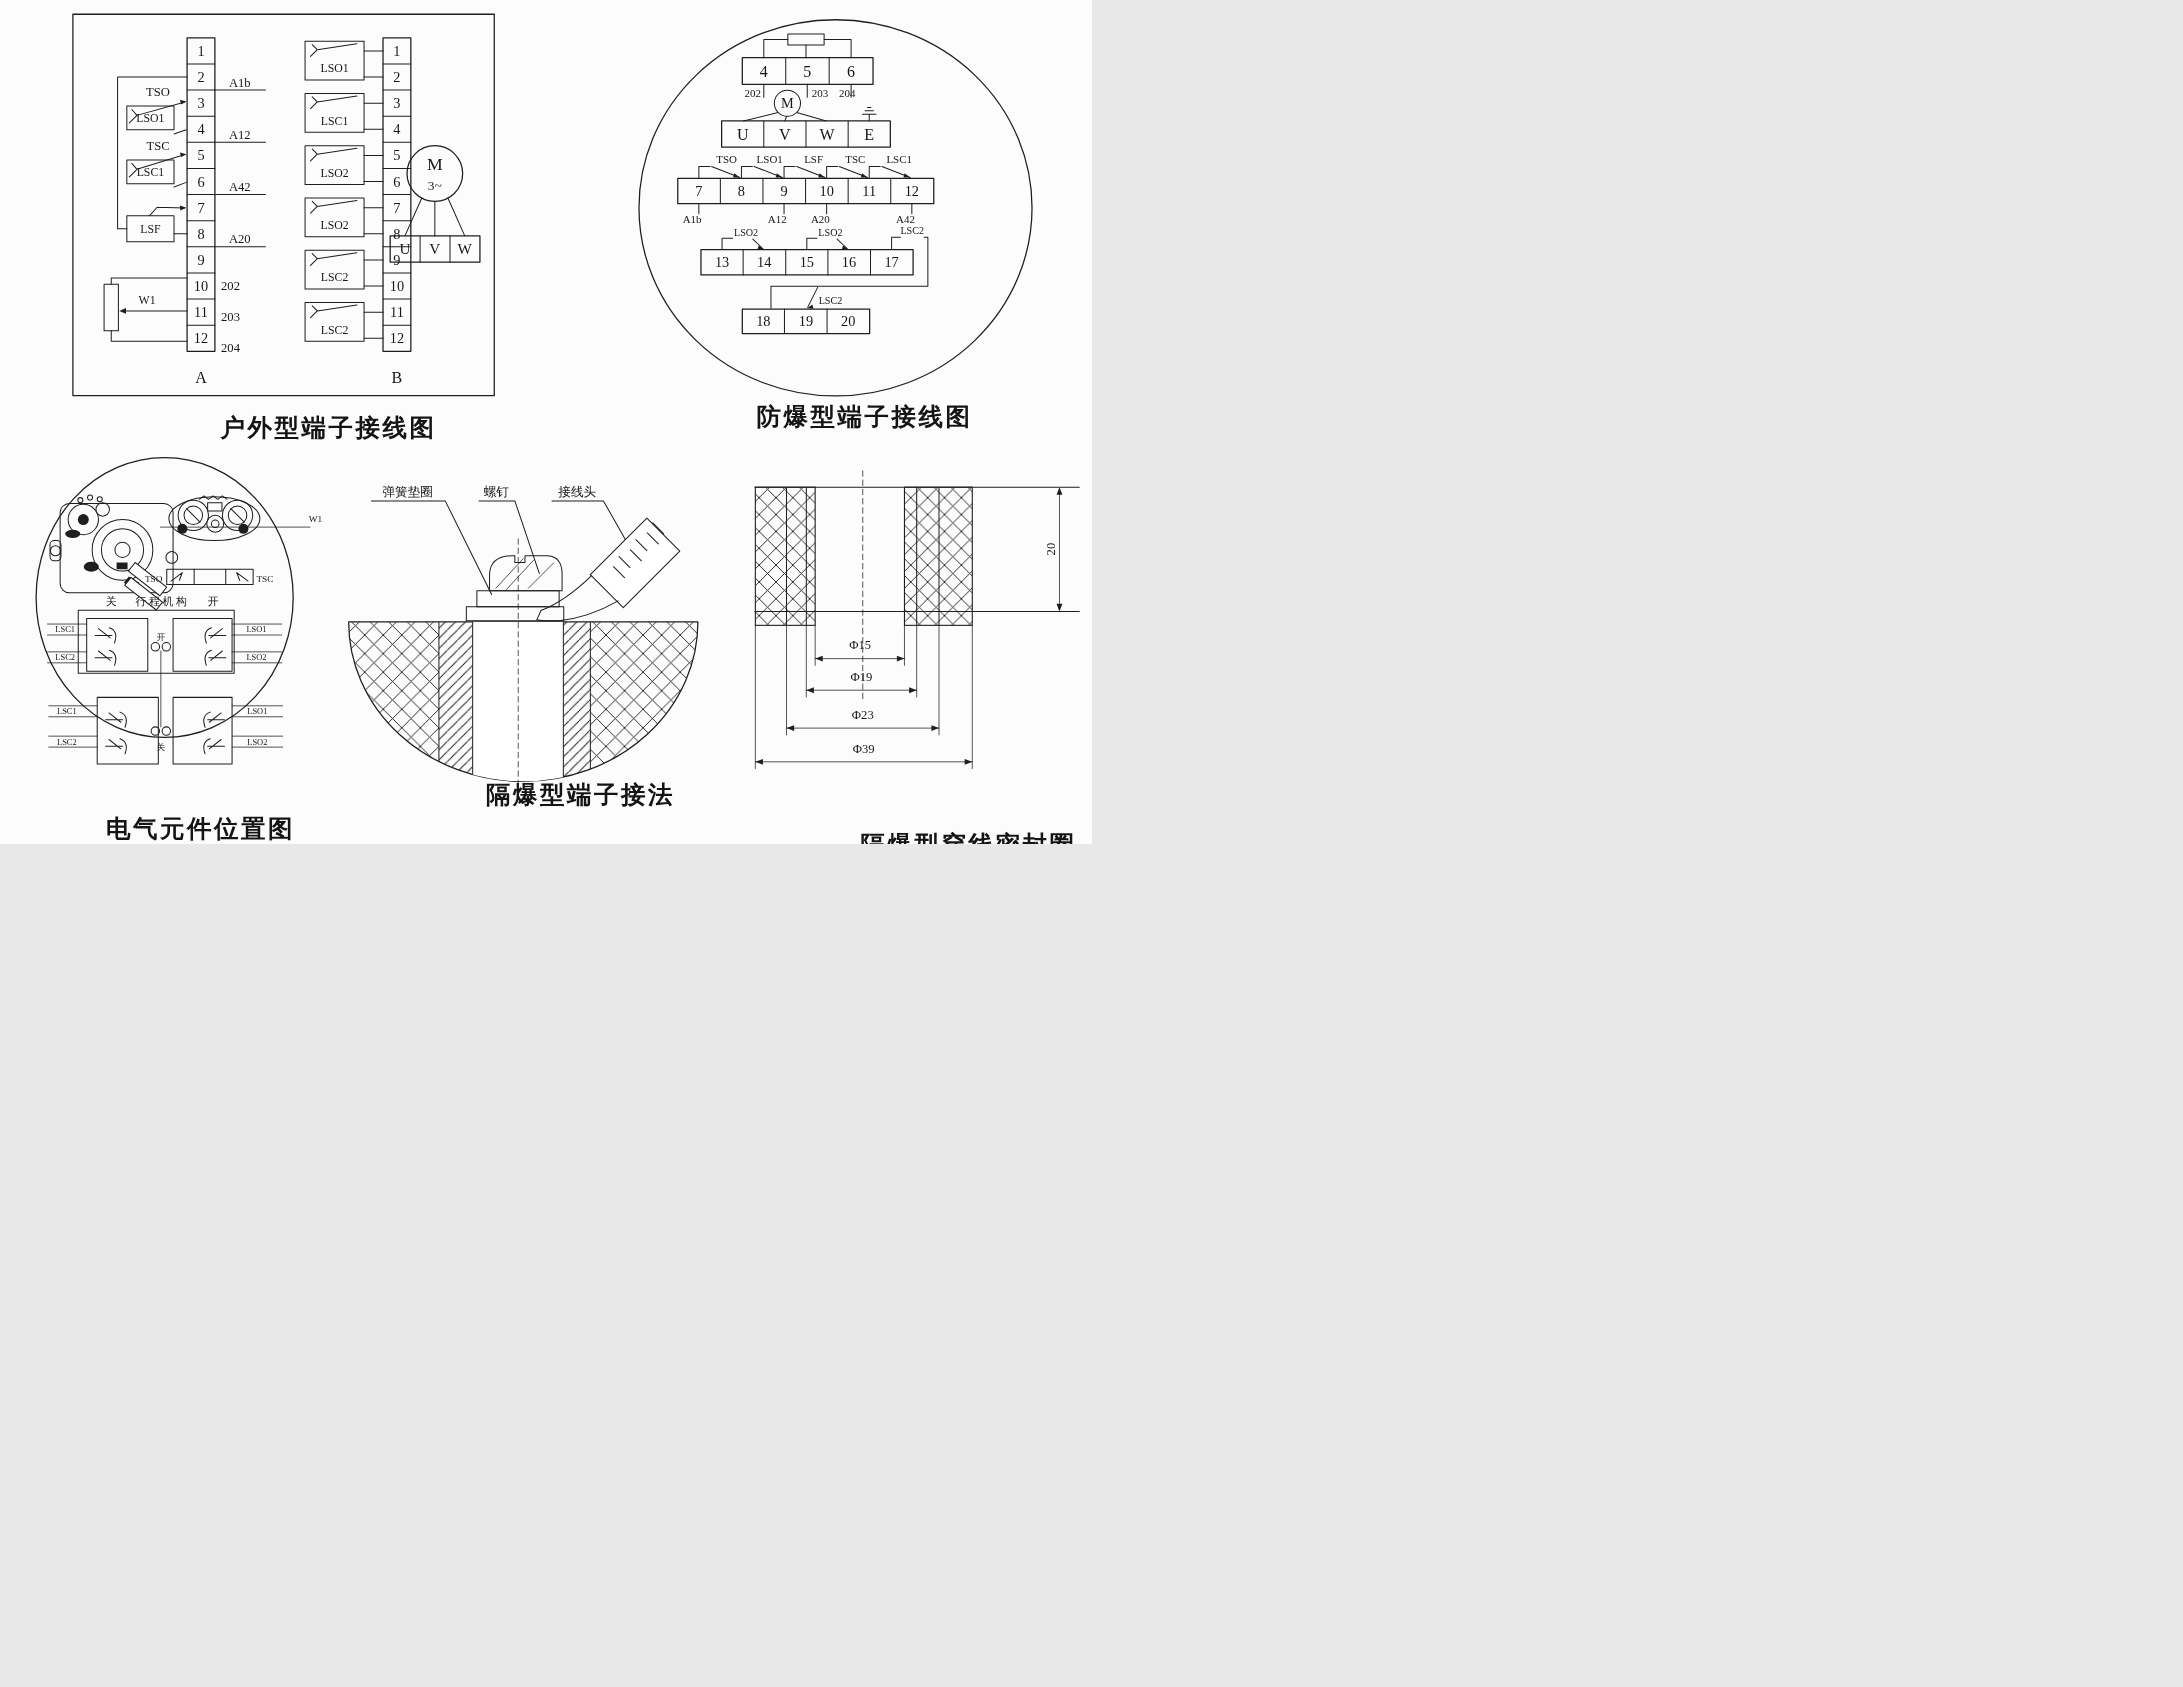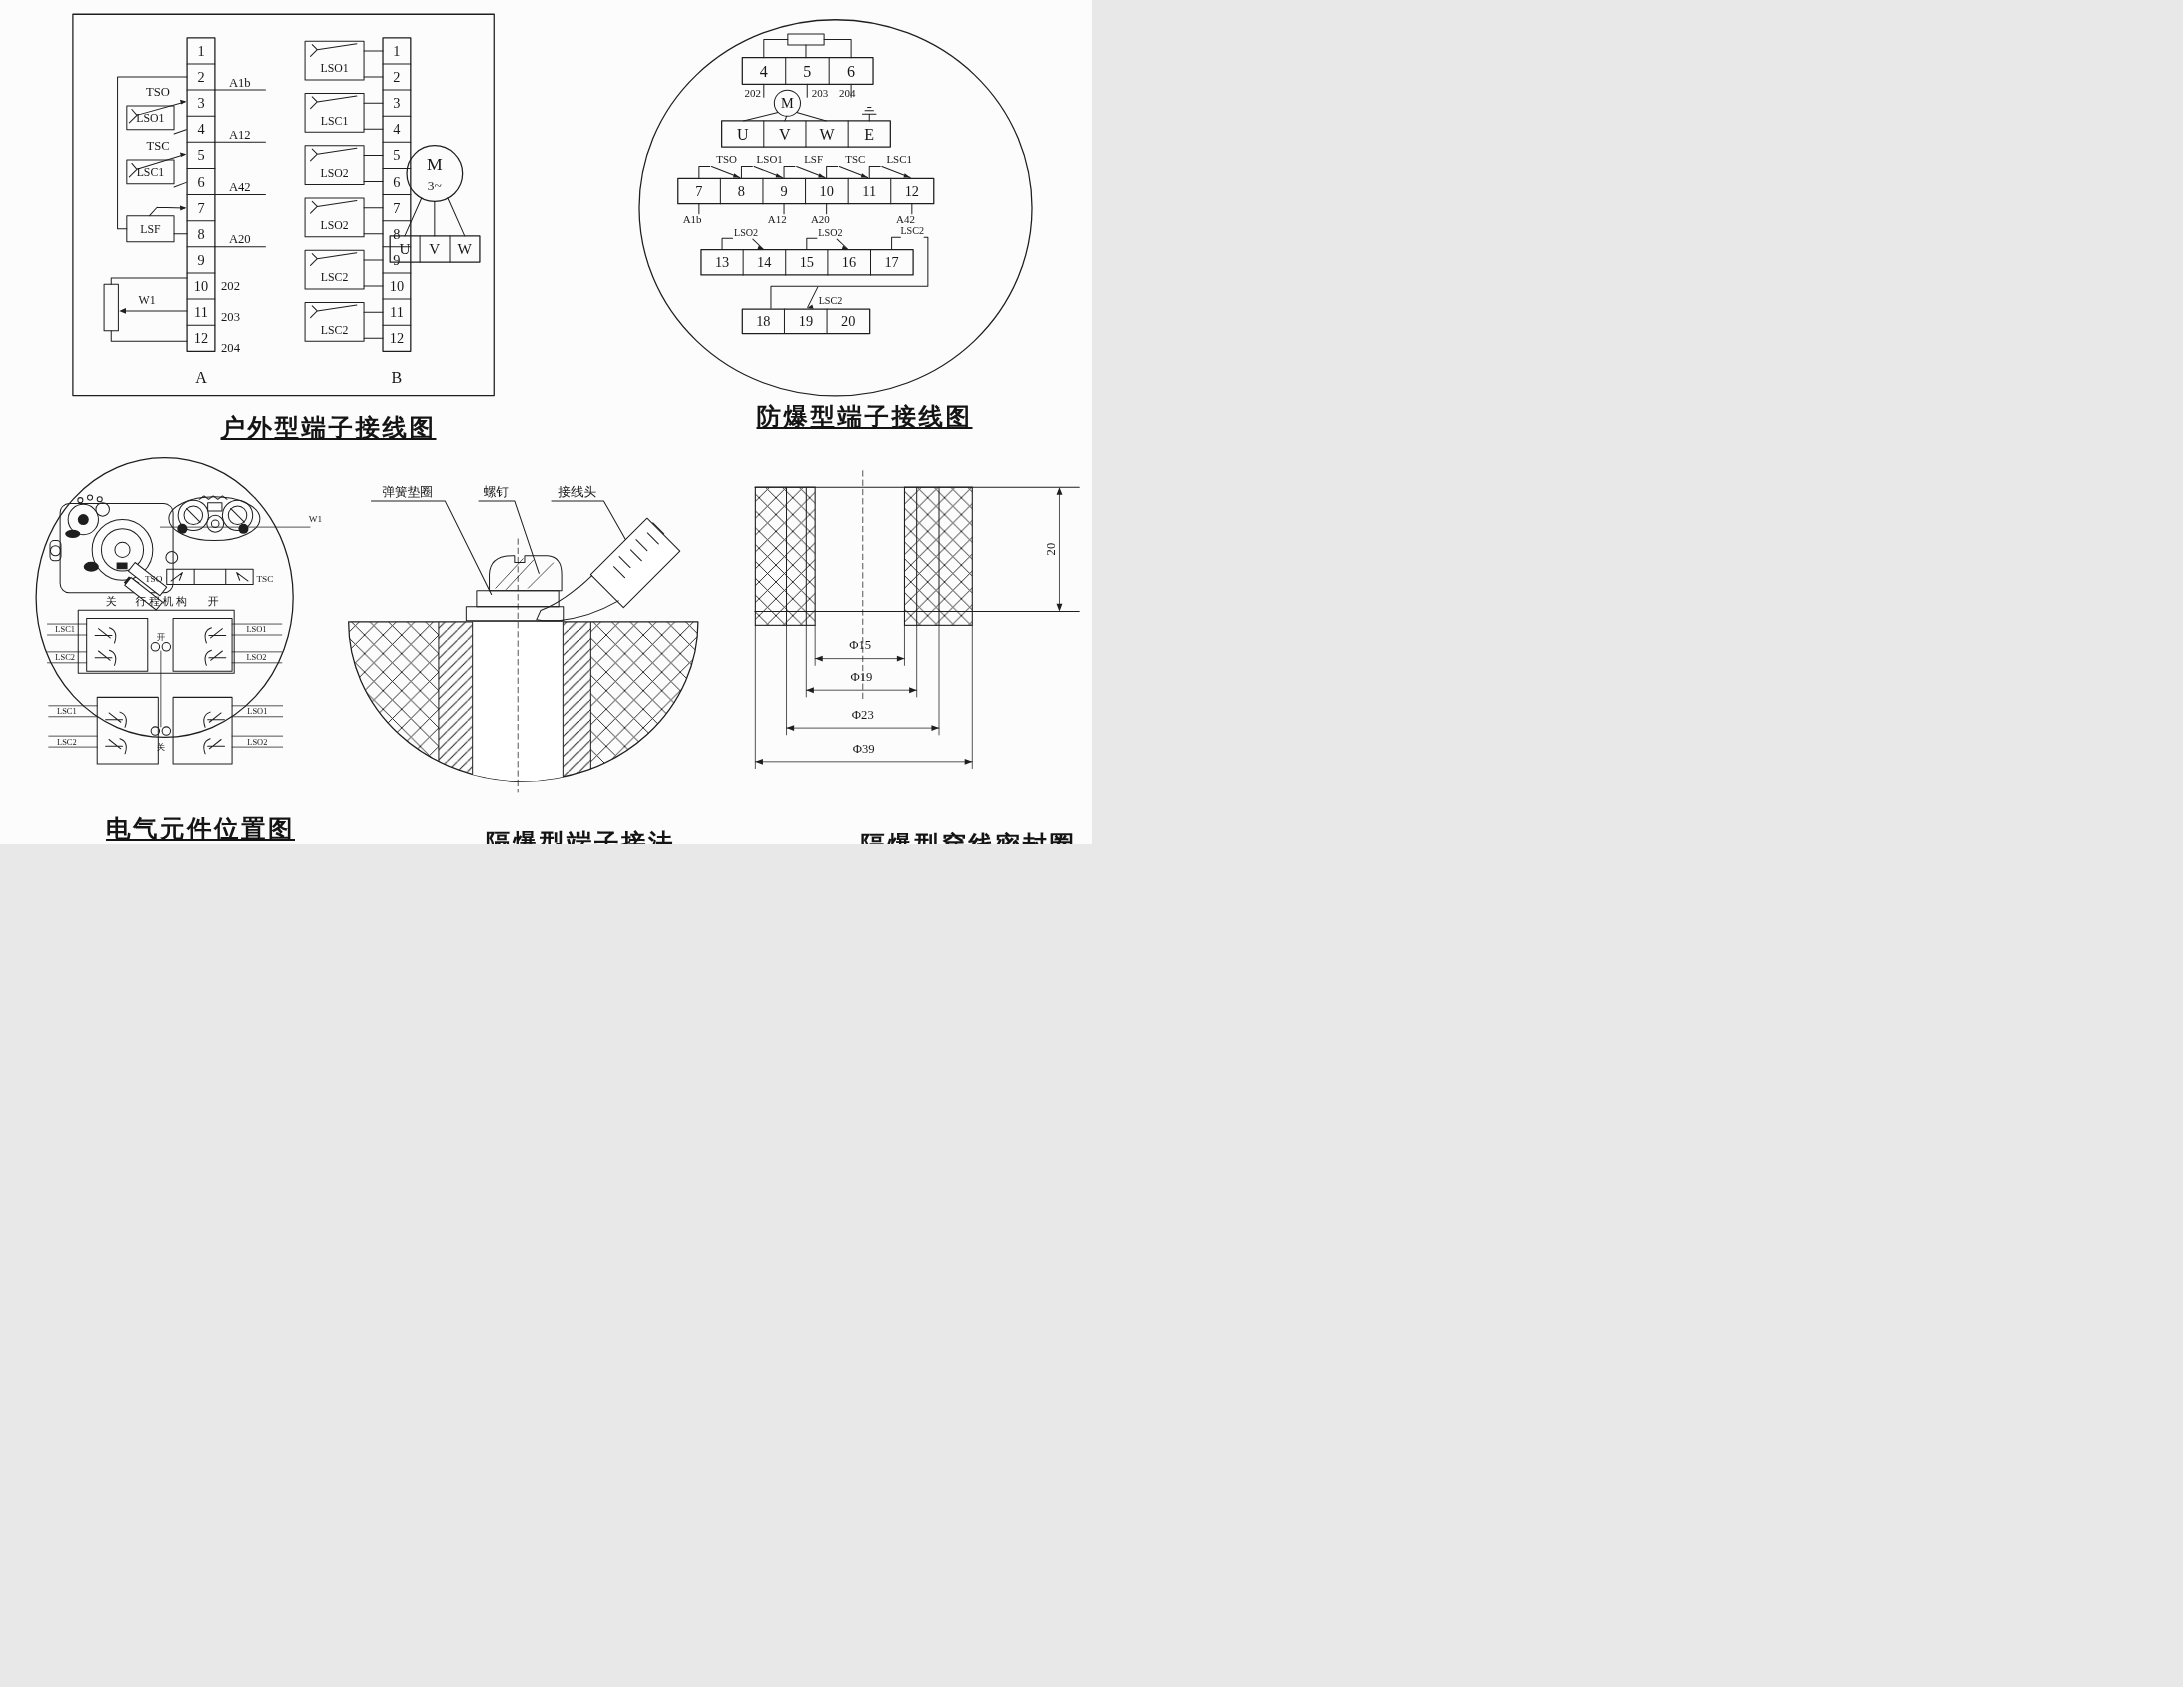--- a/index.html
+++ b/index.html
@@ -11,21 +11,21 @@
   .s2{stroke-width:1.8;}
   .f{fill:#1e1e1e;stroke:none;}
   .w{fill:#ffffff;}
   .dash{stroke-dasharray:13 9;}
   text{fill:#161616;font-family:"Liberation Serif", serif;text-anchor:middle;}
   .t20{font-size:20px;} .t22{font-size:22px;} .t24{font-size:24px;}
   .t26{font-size:26px;} .t28{font-size:28px;} .t30{font-size:30px;}
   .t32{font-size:32px;} .t34{font-size:34px;} .t36{font-size:36px;}
   .t38{font-size:38px;} .t42{font-size:42px;}
   .cap{position:absolute;width:337px;text-align:center;font-weight:bold;
-       font-size:24.5px;letter-spacing:2.5px;color:#141414;text-decoration:underline;}
+       font-size:24.5px;letter-spacing:2.5px;color:#141414;}
 </style>
 </head>
 <body>
 
 <div id="page">
 
 <svg style="left:67px;top:8.4px;" width="434" height="401" viewBox="0 0 1030 950">
   <rect class="s s3" x="14" y="14" width="1000" height="905"></rect>
 
   <g>
@@ -421,17 +421,17 @@
     <path class="s s2" d="M31 383V723M546 383V723M31 707H546"></path>
     <polygon class="f" points="31,707 49,700 49,714"></polygon>
     <polygon class="f" points="546,707 528,700 528,714"></polygon>
     <text class="t30" x="288" y="685">Φ39</text>
   </g>
 </svg>
 
 <div class="cap" style="left:160px;top:411px;">户外型端子接线图</div>
 <div class="cap" style="left:696px;top:400px;">防爆型端子接线图</div>
 <div class="cap" style="left:32px;top:812px;">电气元件位置图</div>
-<div class="cap" style="left:412px;top:826px;">隔爆型端子接法</div>
+<div class="cap" style="left:412px;top:778px;">隔爆型端子接法</div>
 <div class="cap" style="left:800px;top:828px;">隔爆型穿线密封圈</div>
 
 </div>
 
 
 </body></html>

